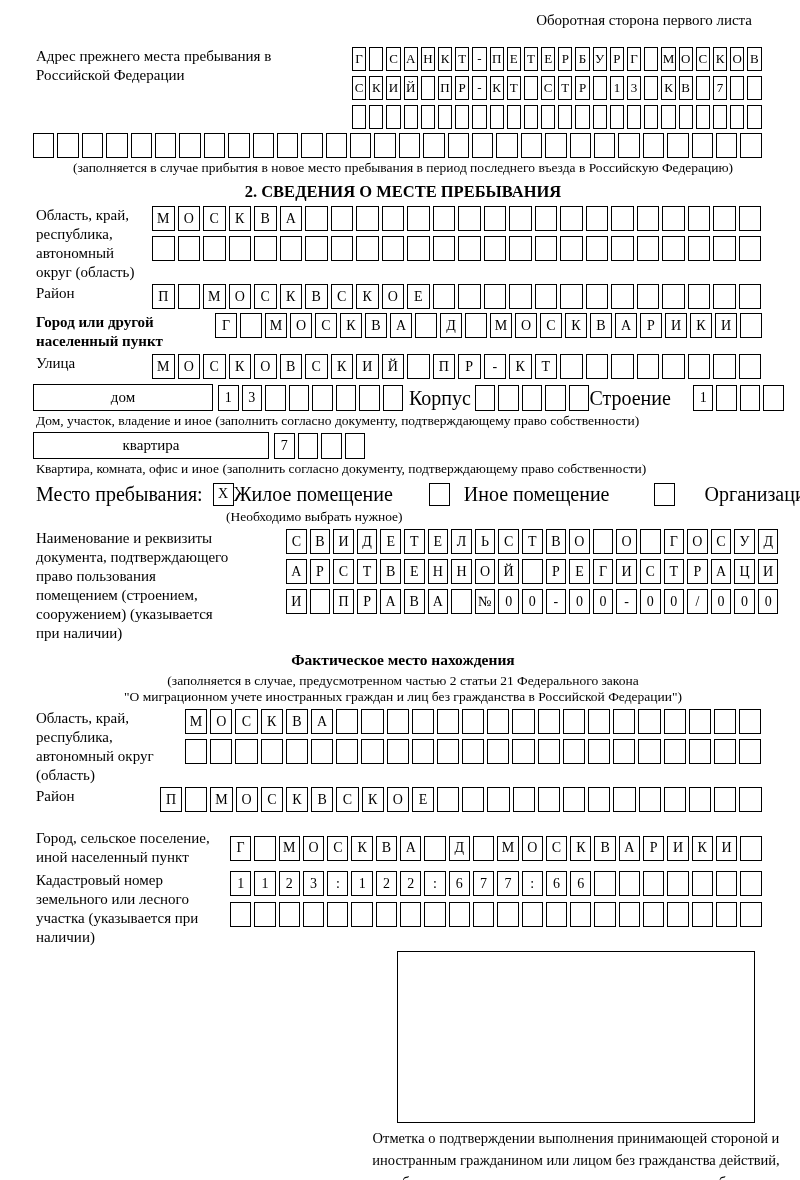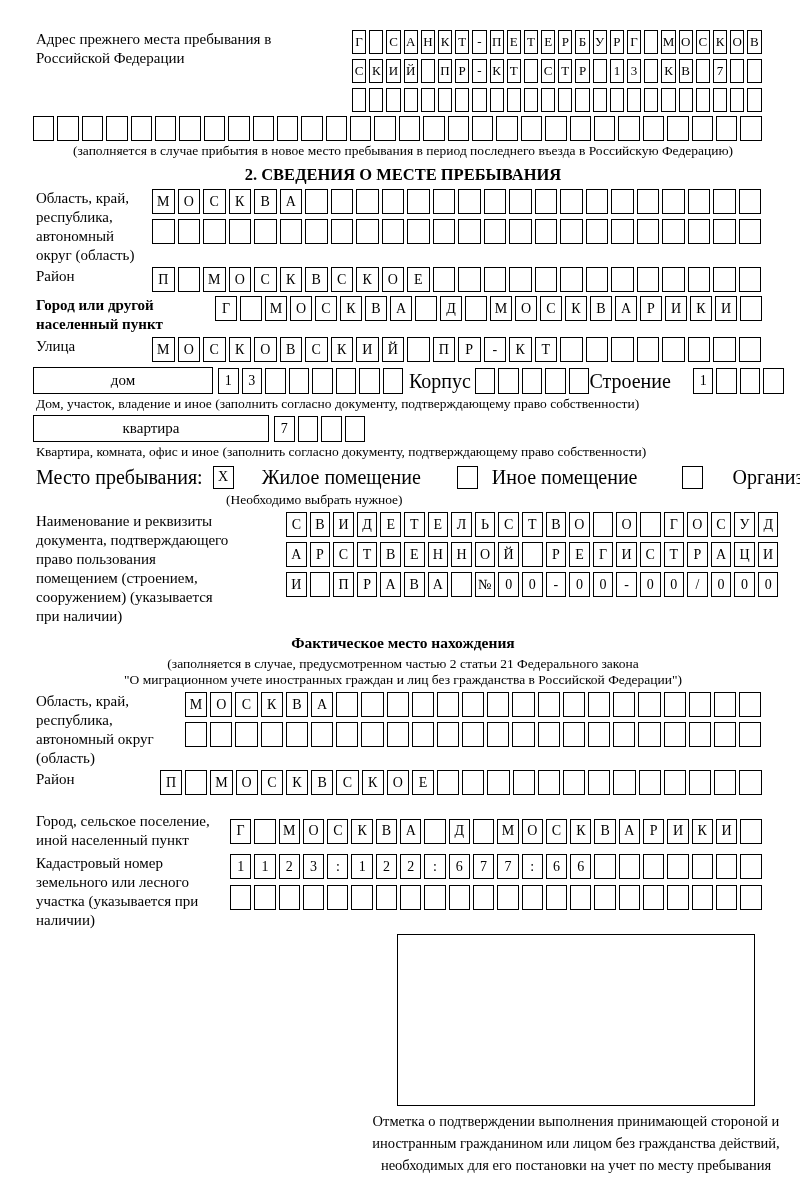--- a/index.html
+++ b/index.html
@@ -37,20 +37,21 @@
 
   .stamp-wrap{margin-left:318px;width:444px;text-align:center;margin-top:4px;}
   .stamp-box{box-sizing:border-box;border:1.6px solid #000;width:358px;height:172px;margin:0 auto;}
   .stamp-caption{font-size:14.5px;line-height:22px;margin-top:4px;}
 </style>
 </head>
 <body>
 
 <div class="page">
 
+  <div class="hdr">Оборотная сторона первого листа</div>
 
   <div class="frow" style="margin-top:18px;">
     <div class="lbl" style="width:250px;margin-right:66px;">Адрес прежнего места пребывания в Российской Федерации</div>
     <div class="cellcol">
       <div class="cells cw14">
           <span class="cell">Г</span>
           <span class="cell"></span>
           <span class="cell">С</span>
           <span class="cell">А</span>
           <span class="cell">Н</span>
@@ -349,21 +350,21 @@
         <span class="cell"></span>
         <span class="cell"></span>
         <span class="cell"></span>
       </div>
   </div>
   <div class="note">Квартира, комната, офис и иное (заполнить согласно документу, подтверждающему право собственности)</div>
 
   <div class="frow" style="margin-top:4px;align-items:center;">
     <div class="inline-lbl">Место пребывания:</div>
     <div class="chk" style="margin-left:10px;">X</div>
-    <div class="inline-lbl" style="margin-left:28px;">Жилое помещение</div>
+    <div class="inline-lbl" style="margin-left:0;">Жилое помещение</div>
     <div class="chk" style="margin-left:36px;"></div>
     <div class="inline-lbl" style="margin-left:14px;">Иное помещение</div>
     <div class="chk" style="margin-left:44px;"></div>
     <div class="inline-lbl" style="margin-left:30px;">Организация</div>
   </div>
   <div class="note" style="margin-left:190px;">(Необходимо выбрать нужное)</div>
 
   <div class="frow" style="margin-top:4px;">
     <div class="lbl" style="width:198px;margin-right:52px;">Наименование и реквизиты документа, подтверждающего право пользования помещением (строением, сооружением) (указывается при наличии)</div>
     <div class="cellcol">

